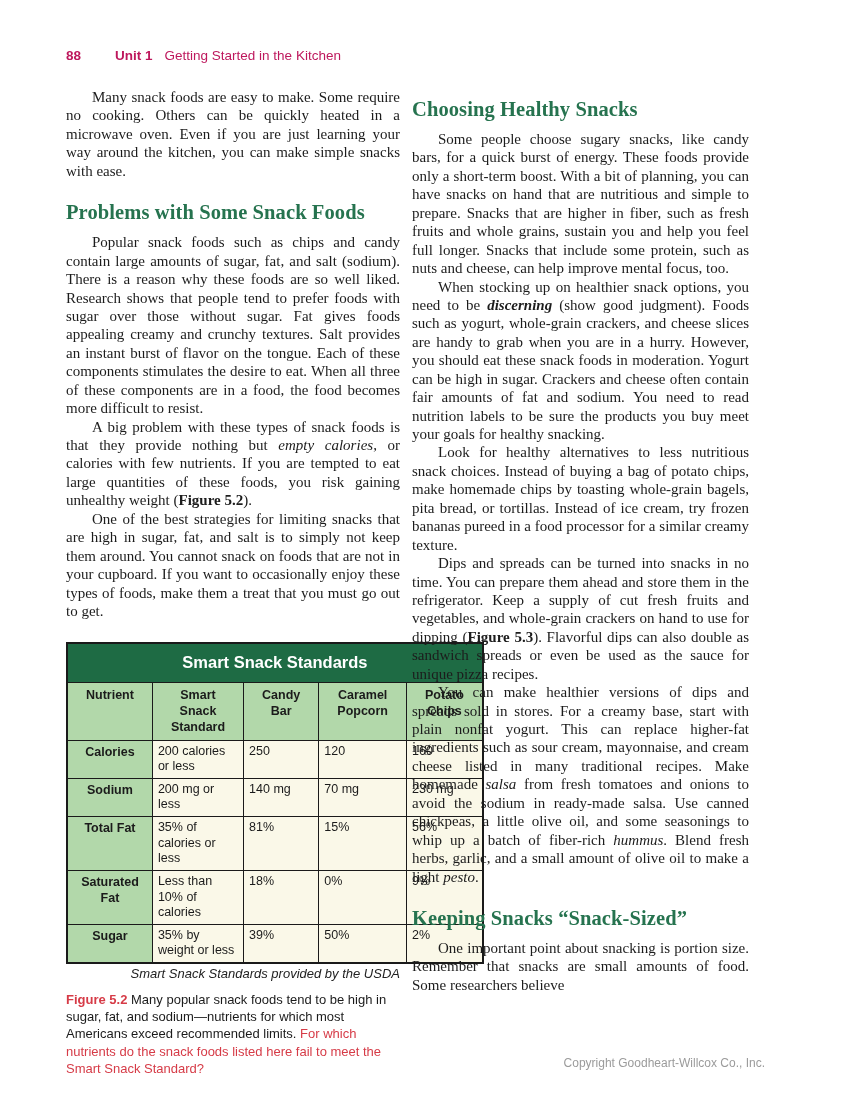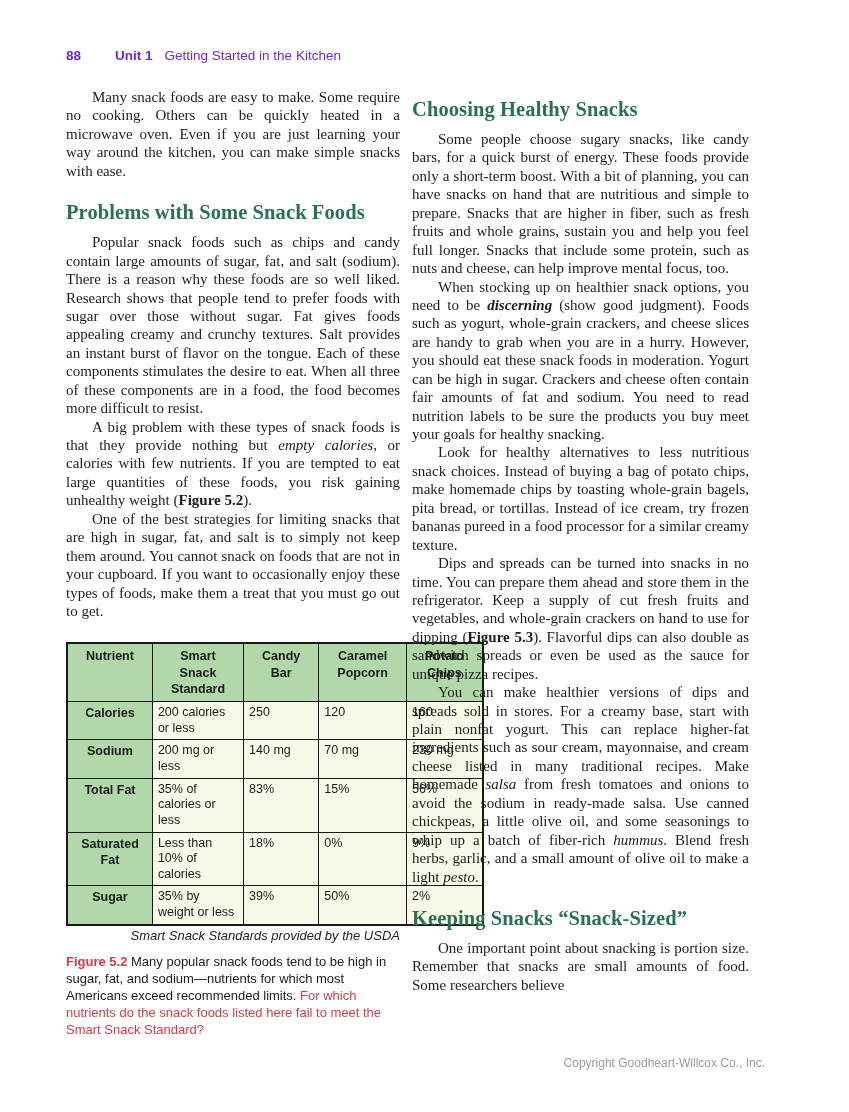--- a/index.html
+++ b/index.html
@@ -9,21 +9,21 @@
     position: relative;
     font-family: "Liberation Serif", serif;
     color: #1c1c1c;
     overflow: hidden;
   }
   .page-header {
     position: absolute;
     left: 66px; top: 48px;
     font-family: "Liberation Sans", sans-serif;
     font-size: 13.5px;
-    color: #6d28d9;
+    color: #be185d;
     display: flex;
     align-items: baseline;
   }
   .page-header .pagenum { font-weight: bold; }
   .page-header .unitlabel { font-weight: bold; margin-left: 34px; }
   .page-header .unittitle { margin-left: 12px; }
 
   .columns {
     position: absolute;
     left: 66px; top: 88px;
@@ -138,20 +138,23 @@
       <table class="snack-table">
           <colgroup>
             <col style="width: 18.4%;">
             <col style="width: 31.8%;">
             <col style="width: 15.7%;">
             <col style="width: 16.3%;">
             <col style="width: 17.8%;">
           </colgroup>
           <thead>
             <tr>
+              <th class="tbl-title" colspan="5">Smart Snack Standards</th>
+            </tr>
+            <tr>
               <th>Nutrient</th>
               <th>Smart Snack Standard</th>
               <th>Candy Bar</th>
               <th>Caramel Popcorn</th>
               <th>Potato Chips</th>
             </tr>
           </thead>
           <tbody>
             <tr>
               <th>Calories</th>
@@ -163,21 +166,21 @@
             <tr>
               <th>Sodium</th>
               <td>200 mg or less</td>
               <td>140 mg</td>
               <td>70 mg</td>
               <td>230 mg</td>
             </tr>
             <tr>
               <th>Total Fat</th>
               <td>35% of calories or less</td>
-              <td>83%</td>
+              <td>81%</td>
               <td>15%</td>
               <td>56%</td>
             </tr>
             <tr>
               <th>Saturated Fat</th>
               <td>Less than 10% of calories</td>
               <td>18%</td>
               <td>0%</td>
               <td>9%</td>
             </tr>

